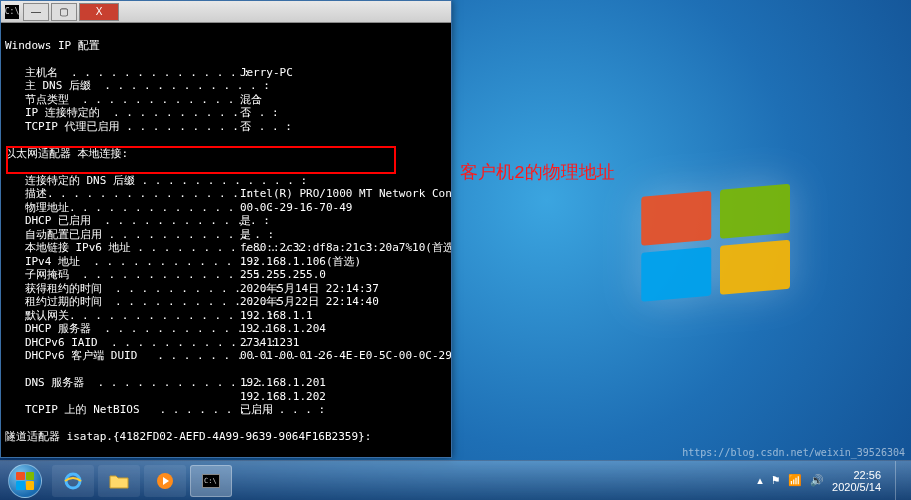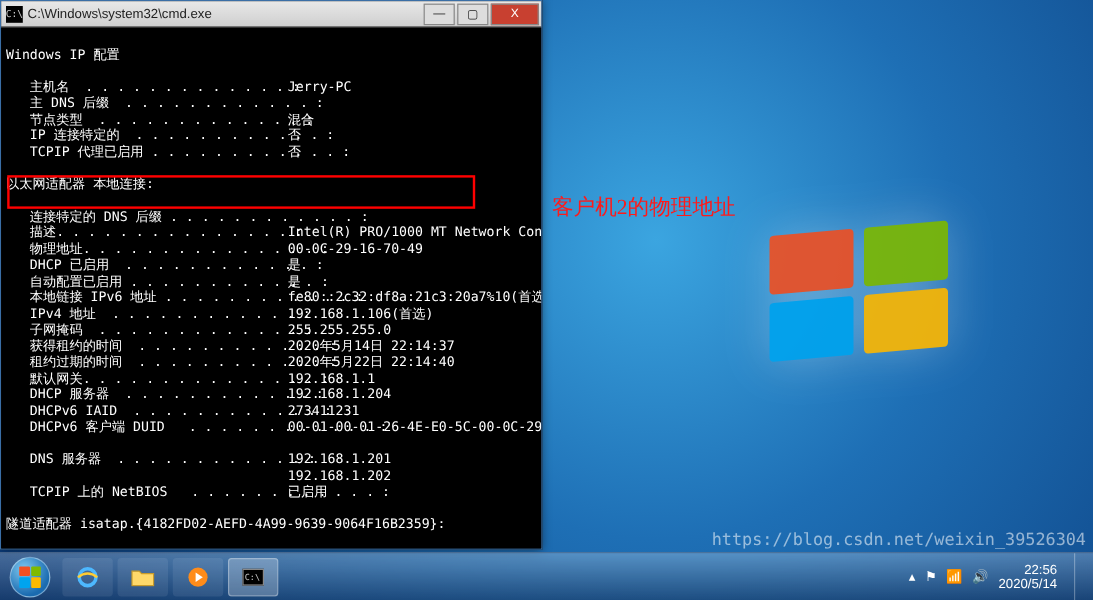--- a/index.html
+++ b/index.html
@@ -41,21 +41,21 @@
     font-size: 11px; line-height: 13.5px;
     padding: 2px 4px; height: calc(100% - 22px); overflow: hidden;
     white-space: pre;
   }
   .row { white-space: pre; margin-top: 12px; }
   .lbl-col { display: inline-block; width: 215px; vertical-align: top; }
   .highlight-box {
     position: absolute; border: 2px solid #ff0000; pointer-events: none;
   }
   .annotation {
-    position: absolute; color: #ff1a1a; font-size: 18px; font-family: Liberation Serif, serif;
+    position: absolute; color: #ff1a1a; font-size: 18px; font-family: Liberation Mono, monospace;
   }
   .taskbar {
     position: absolute; left: 0; bottom: 0; width: 100%; height: 40px;
     background: linear-gradient(to bottom, rgba(255,255,255,0.25), rgba(30,60,100,0.6));
     backdrop-filter: blur(4px);
     display: flex; align-items: center;
     border-top: 1px solid rgba(255,255,255,0.2);
   }
   .start {
     width: 50px; height: 40px; display: flex; align-items: center; justify-content: center;
@@ -77,41 +77,40 @@
   }
   .tb-item.active { background: rgba(255,255,255,0.25); box-shadow: inset 0 0 0 1px rgba(255,255,255,0.3); }
   .tray {
     margin-left: auto; display: flex; align-items: center; color: #fff; font-size: 11px;
     padding-right: 6px; gap: 8px;
   }
   .tray .clock { text-align: right; line-height: 12px; }
   .tray .show-desktop { width: 10px; height: 40px; border-left: 1px solid rgba(255,255,255,0.3); margin-left: 6px; }
   .watermark {
     position: absolute; right: 6px; bottom: 42px; color: rgba(255,255,255,0.55);
-    font-size: 14px; font-family: Consolas, monospace;
+    font-size: 10px; font-family: Consolas, monospace;
   }
 </style>
 </head>
 <body>
 
 <div class="win-logo">
 <svg viewBox="0 0 100 80">
   <g transform="skewY(-5)">
     <rect x="5" y="10" width="40" height="28" fill="#f25022" rx="2"></rect>
     <rect x="50" y="10" width="40" height="28" fill="#7fba00" rx="2"></rect>
     <rect x="5" y="42" width="40" height="28" fill="#00a4ef" rx="2"></rect>
     <rect x="50" y="42" width="40" height="28" fill="#ffb900" rx="2"></rect>
   </g>
 </svg>
 </div>
 
 <div class="cmd-window">
   <div class="titlebar">
     <span class="cmd-icon">C:\</span>
-    <span class="title">C:\Windows\system32\cmd.exe</span>
     <div class="btns">
       <div class="btn">—</div>
       <div class="btn">▢</div>
       <div class="btn close">X</div>
     </div>
   </div>
   <div class="console">
 <span class="row">Windows IP 配置</span>
 
 <span class="row">   <span class="lbl-col"><span>主机名</span> <span> . . . . . . . . . . . . . : </span></span><span>Jerry-PC</span></span>

